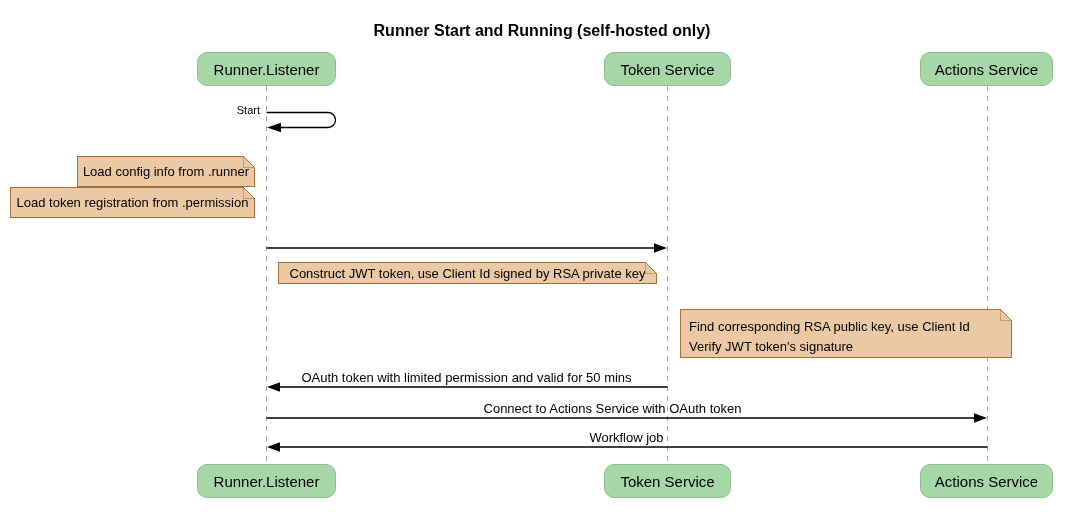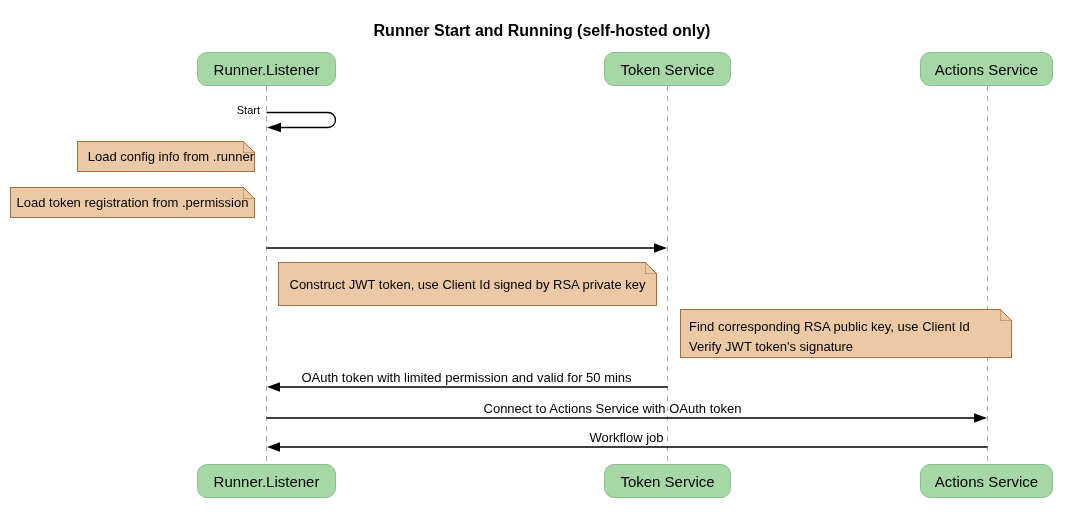--- a/index.html
+++ b/index.html
@@ -71,23 +71,23 @@
     font-size: 13px;
     display: flex;
     align-items: center;
     justify-content: center;
     white-space: nowrap;
   }
   .note .fold {
     position: absolute;
     top: -1px; right: -1px;
   }
-  .n1 { left: 77px;  top: 141px; width: 178px; height: 31px; justify-content: flex-end; }
+  .n1 { left: 77px;  top: 156px; width: 178px; height: 31px; }
   .n2 { left: 10px;  top: 187px; width: 245px; height: 31px; }
-  .n3 { left: 278px; top: 262px; width: 379px; height: 44px; }
+  .n3 { left: 278px; top: 262px; width: 379px; height: 22px; }
   .n4 {
     left: 680px; top: 309px; width: 332px; height: 49px;
     display: block;
     padding: 7px 14px 0 8px;
     line-height: 20px;
     text-align: left;
   }
 </style>
 </head>
 <body>

